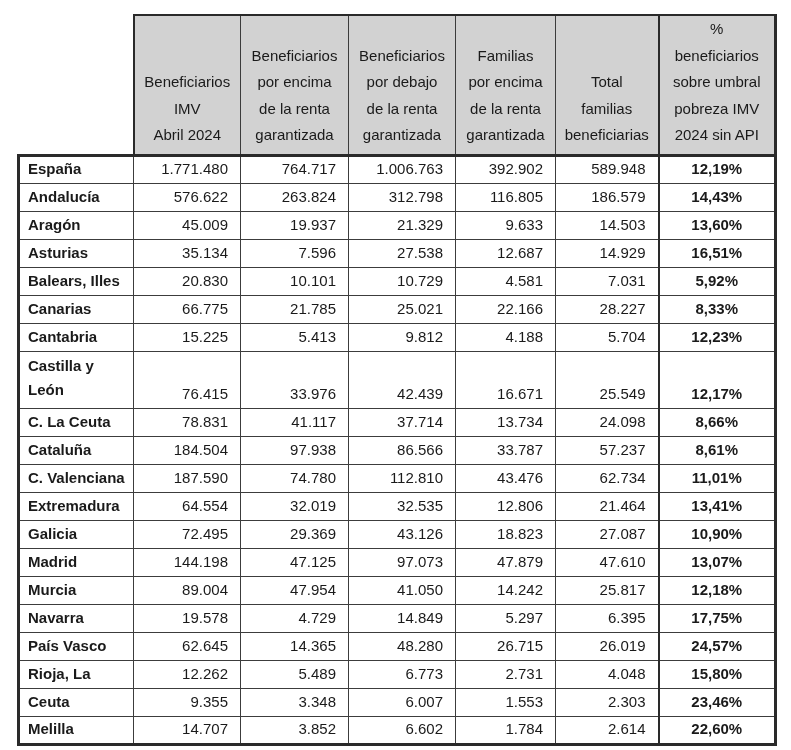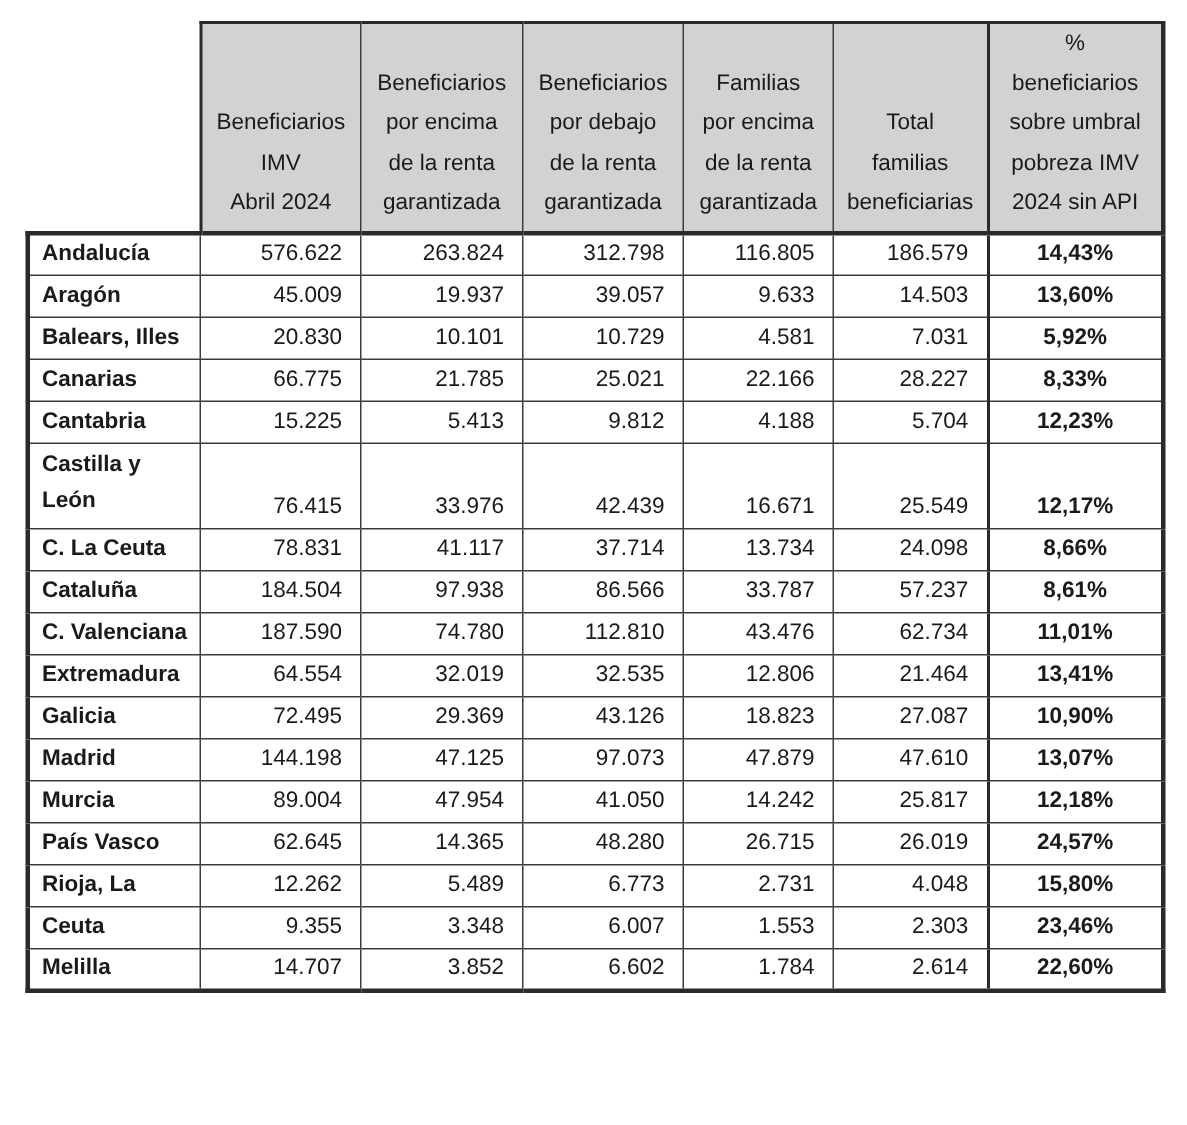--- a/index.html
+++ b/index.html
@@ -124,36 +124,54 @@
           <div>%</div>
           <div>beneficiarios</div>
           <div>sobre umbral</div>
           <div>pobreza IMV</div>
           <div>2024 sin API</div>
         </th>
       </tr>
   </thead>
   <tbody id="table-body">
       <tr>
+        <th class="region">España</th>
+        <td class="num">1.771.480</td>
+        <td class="num">764.717</td>
+        <td class="num">1.006.763</td>
+        <td class="num">392.902</td>
+        <td class="num">589.948</td>
+        <td class="pct lastcol">12,19%</td>
+      </tr>
+      <tr>
         <th class="region">Andalucía</th>
         <td class="num">576.622</td>
         <td class="num">263.824</td>
         <td class="num">312.798</td>
         <td class="num">116.805</td>
         <td class="num">186.579</td>
         <td class="pct lastcol">14,43%</td>
       </tr>
       <tr>
         <th class="region">Aragón</th>
         <td class="num">45.009</td>
         <td class="num">19.937</td>
-        <td class="num">39.057</td>
+        <td class="num">21.329</td>
         <td class="num">9.633</td>
         <td class="num">14.503</td>
         <td class="pct lastcol">13,60%</td>
+      </tr>
+      <tr>
+        <th class="region">Asturias</th>
+        <td class="num">35.134</td>
+        <td class="num">7.596</td>
+        <td class="num">27.538</td>
+        <td class="num">12.687</td>
+        <td class="num">14.929</td>
+        <td class="pct lastcol">16,51%</td>
       </tr>
       <tr>
         <th class="region">Balears, Illes</th>
         <td class="num">20.830</td>
         <td class="num">10.101</td>
         <td class="num">10.729</td>
         <td class="num">4.581</td>
         <td class="num">7.031</td>
         <td class="pct lastcol">5,92%</td>
       </tr>
@@ -244,20 +262,29 @@
       <tr>
         <th class="region">Murcia</th>
         <td class="num">89.004</td>
         <td class="num">47.954</td>
         <td class="num">41.050</td>
         <td class="num">14.242</td>
         <td class="num">25.817</td>
         <td class="pct lastcol">12,18%</td>
       </tr>
       <tr>
+        <th class="region">Navarra</th>
+        <td class="num">19.578</td>
+        <td class="num">4.729</td>
+        <td class="num">14.849</td>
+        <td class="num">5.297</td>
+        <td class="num">6.395</td>
+        <td class="pct lastcol">17,75%</td>
+      </tr>
+      <tr>
         <th class="region">País Vasco</th>
         <td class="num">62.645</td>
         <td class="num">14.365</td>
         <td class="num">48.280</td>
         <td class="num">26.715</td>
         <td class="num">26.019</td>
         <td class="pct lastcol">24,57%</td>
       </tr>
       <tr>
         <th class="region">Rioja, La</th>

